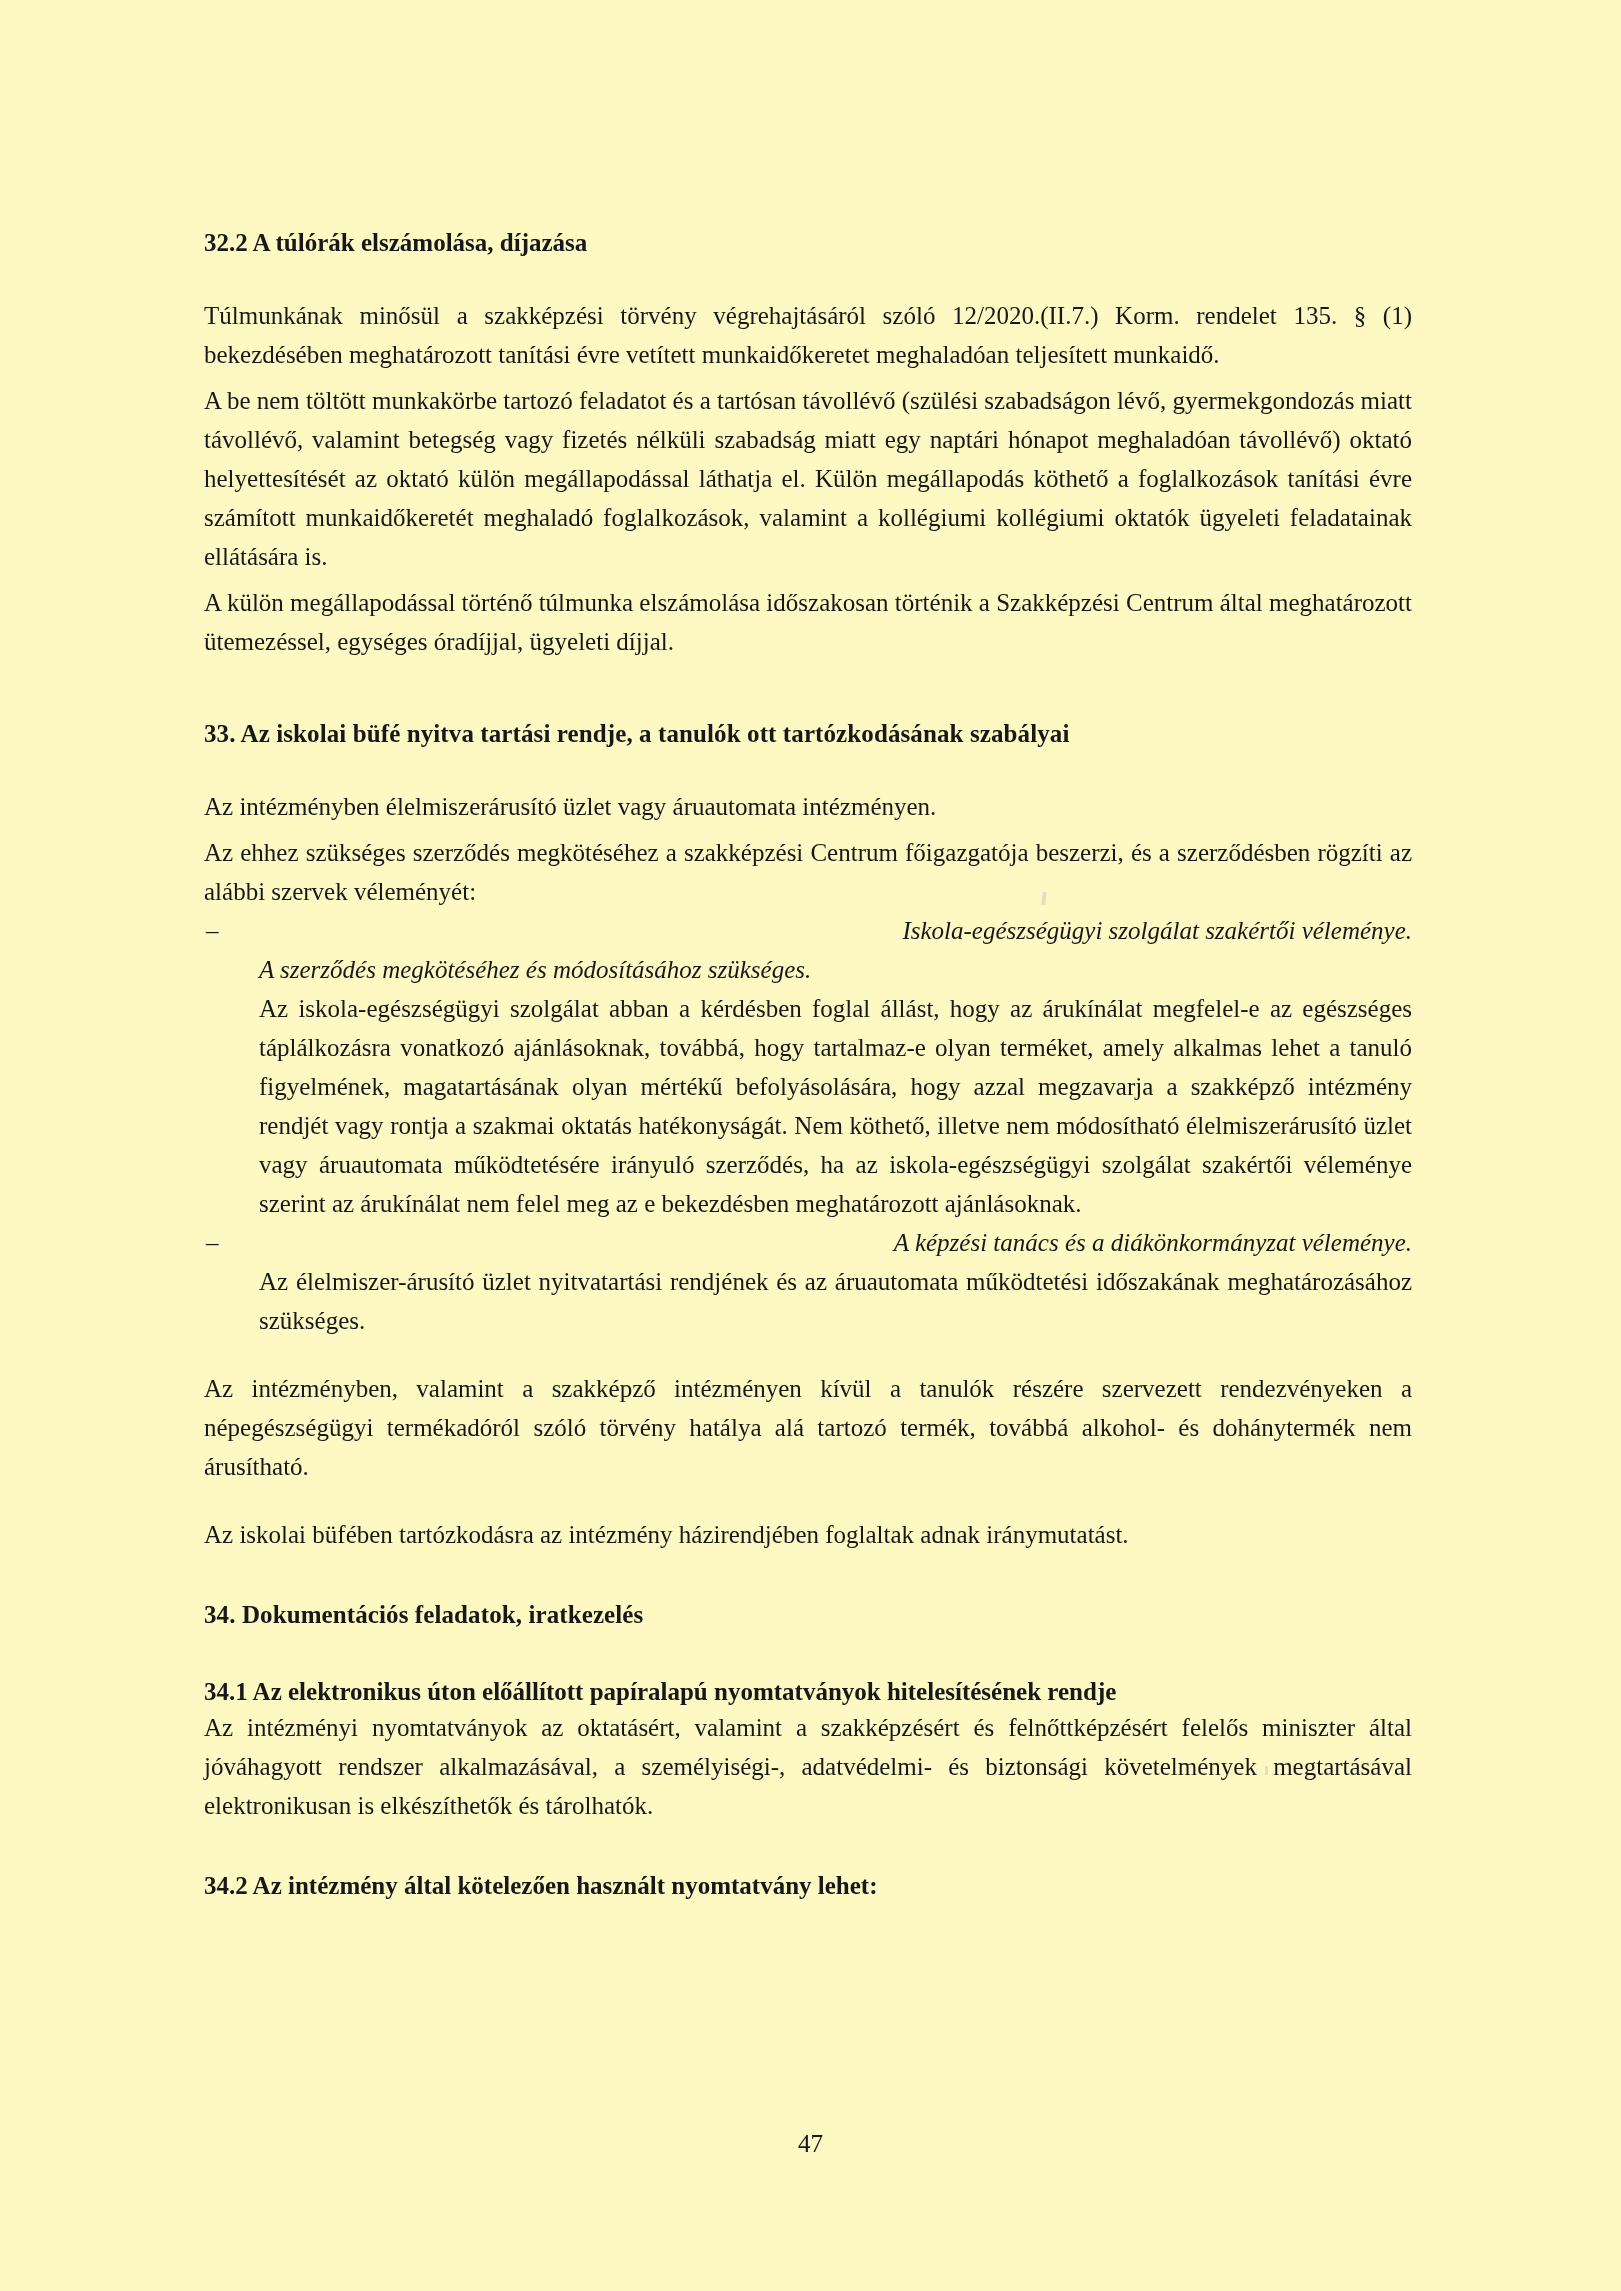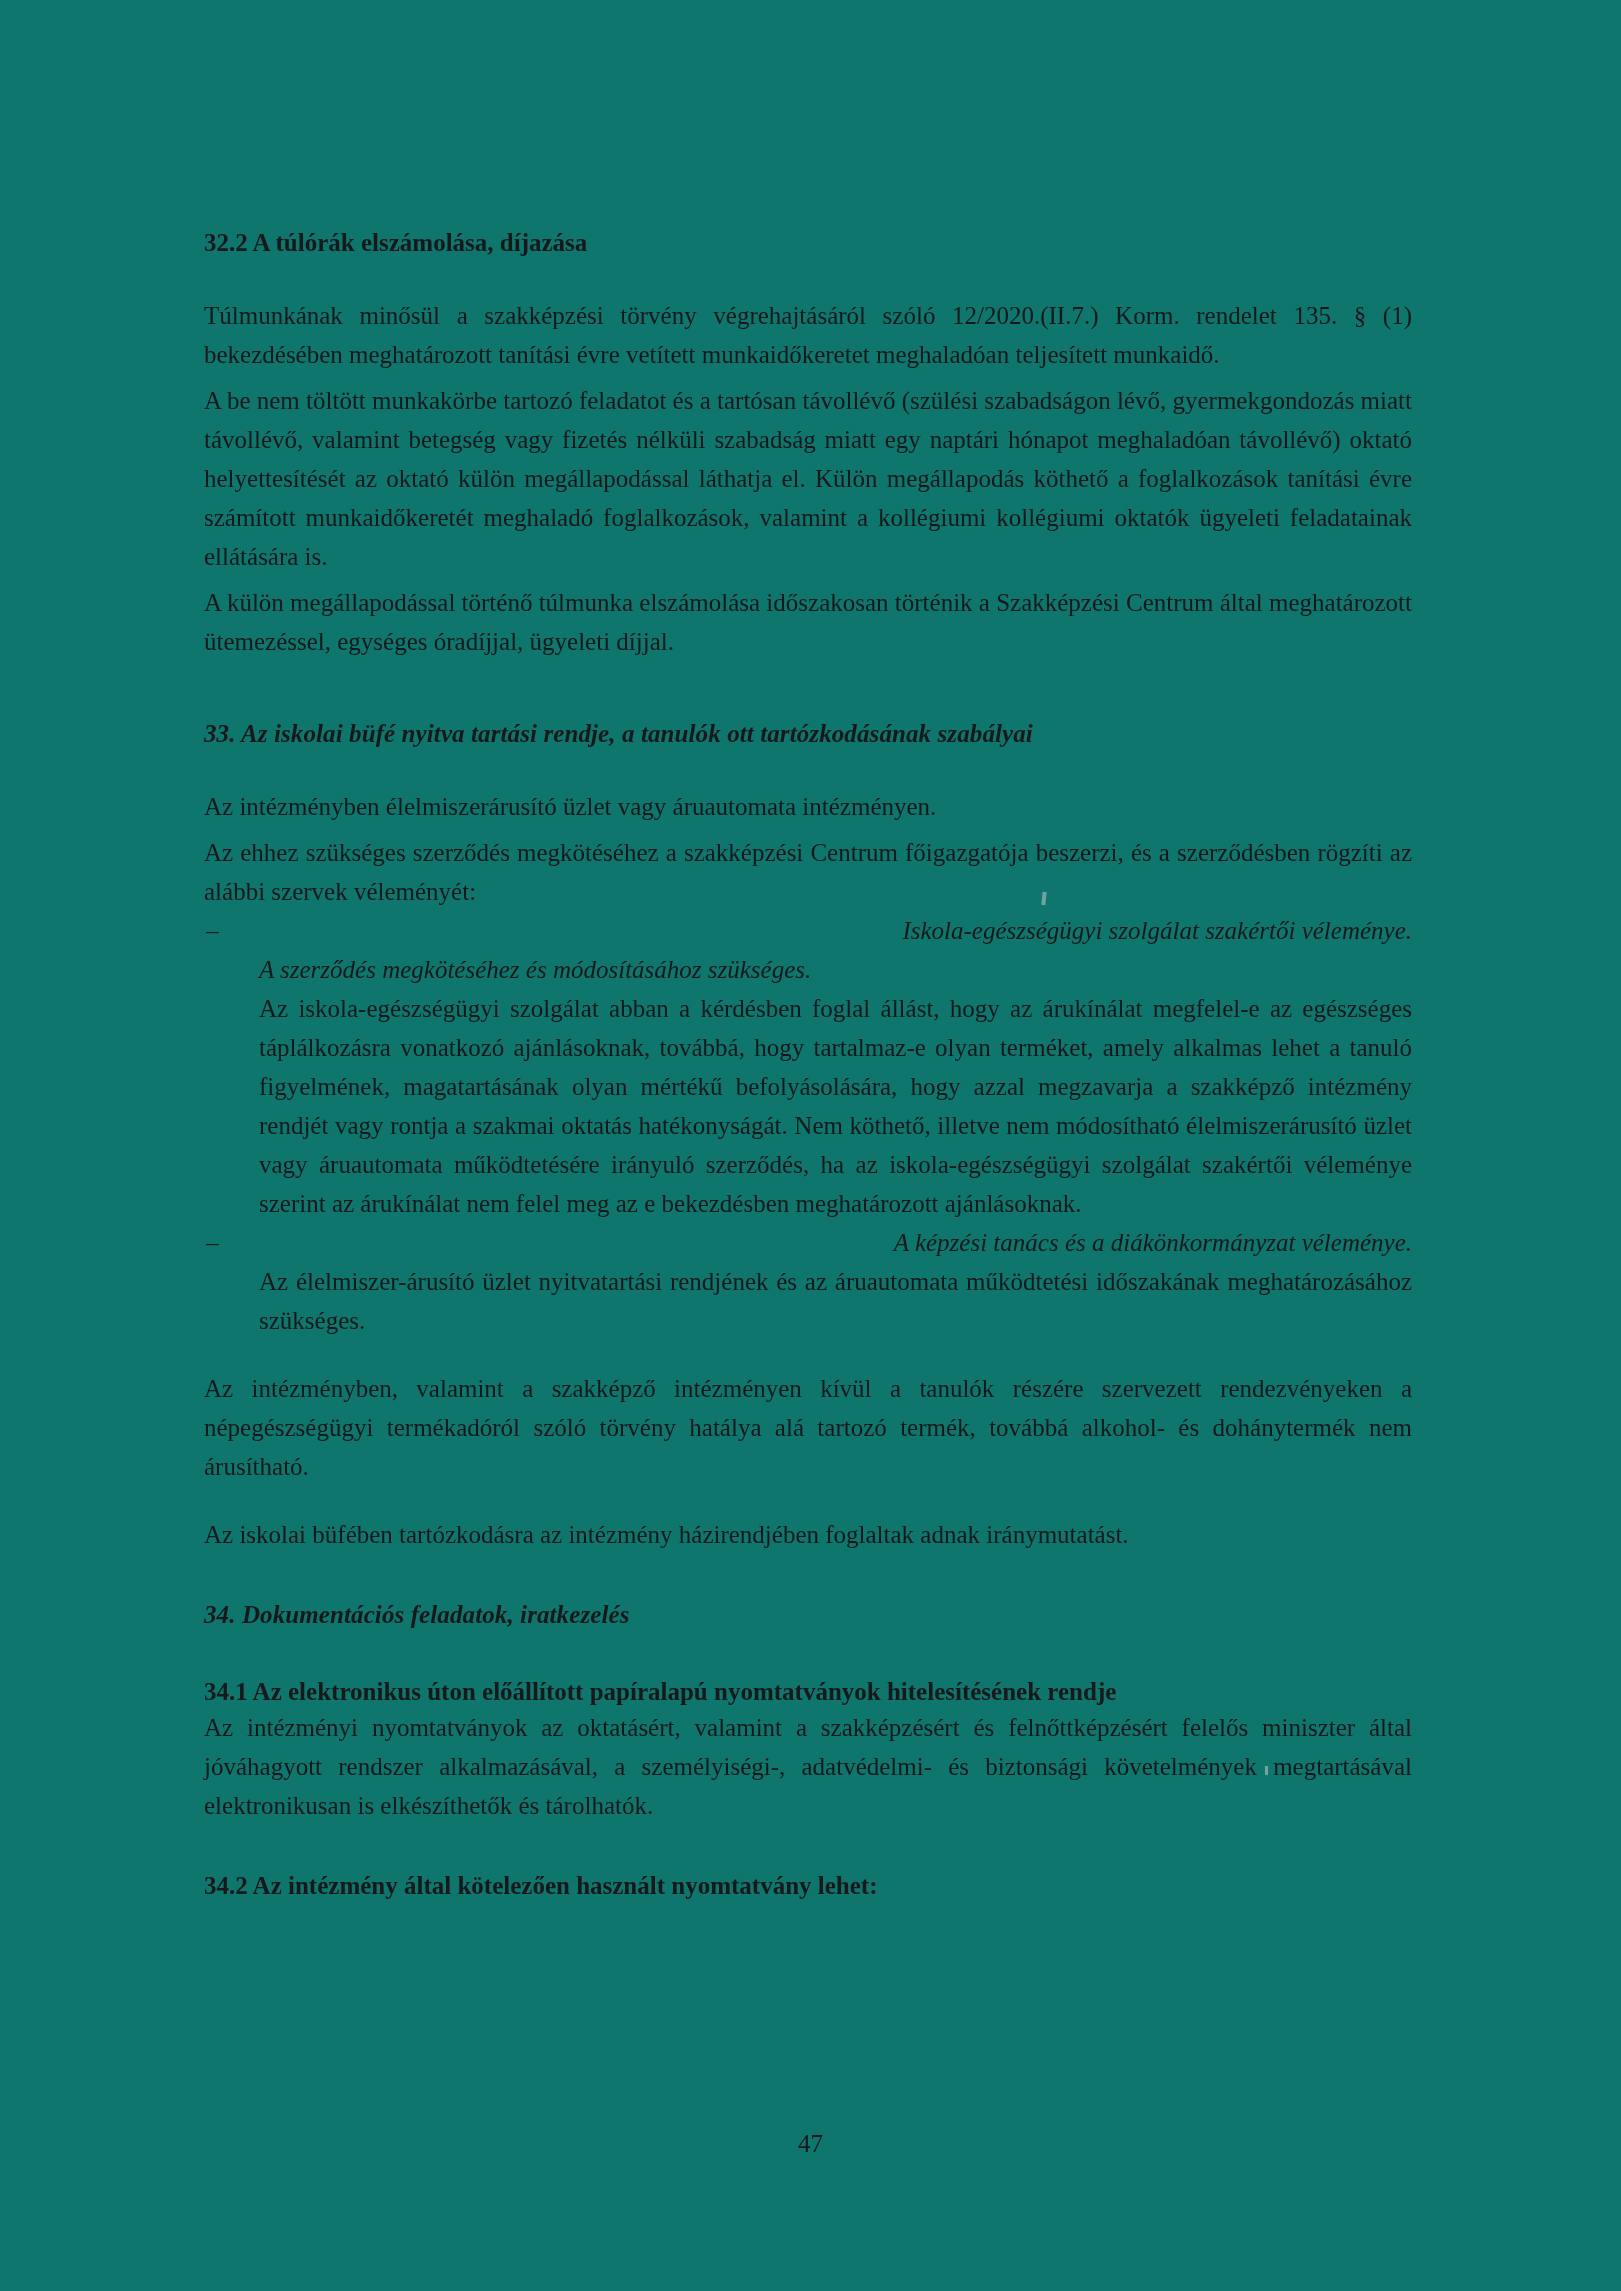--- a/index.html
+++ b/index.html
@@ -8,37 +8,36 @@
     background: #ffffff;
   }
   body {
     font-family: "Liberation Serif", "DejaVu Serif", serif;
     color: #17181a;
   }
   .page {
     position: relative;
     width: 1621px;
     height: 2292px;
-    background: #0f766e;
+    background: #fef9c3;
     box-sizing: border-box;
     overflow: hidden;
   }
   .content {
     position: absolute;
     left: 204px;
     top: 227px;
     width: 1208px;
   }
   .h-section {
     font-weight: bold;
     font-size: 25px;
     line-height: 1.28;
     letter-spacing: 0.1px;
     margin: 0;
-    font-style: italic;
   }
   .h-sub {
     font-weight: bold;
     font-size: 25px;
     line-height: 1.28;
     margin: 0;
   }
   .gap-after-h {
     height: 37px;
   }

